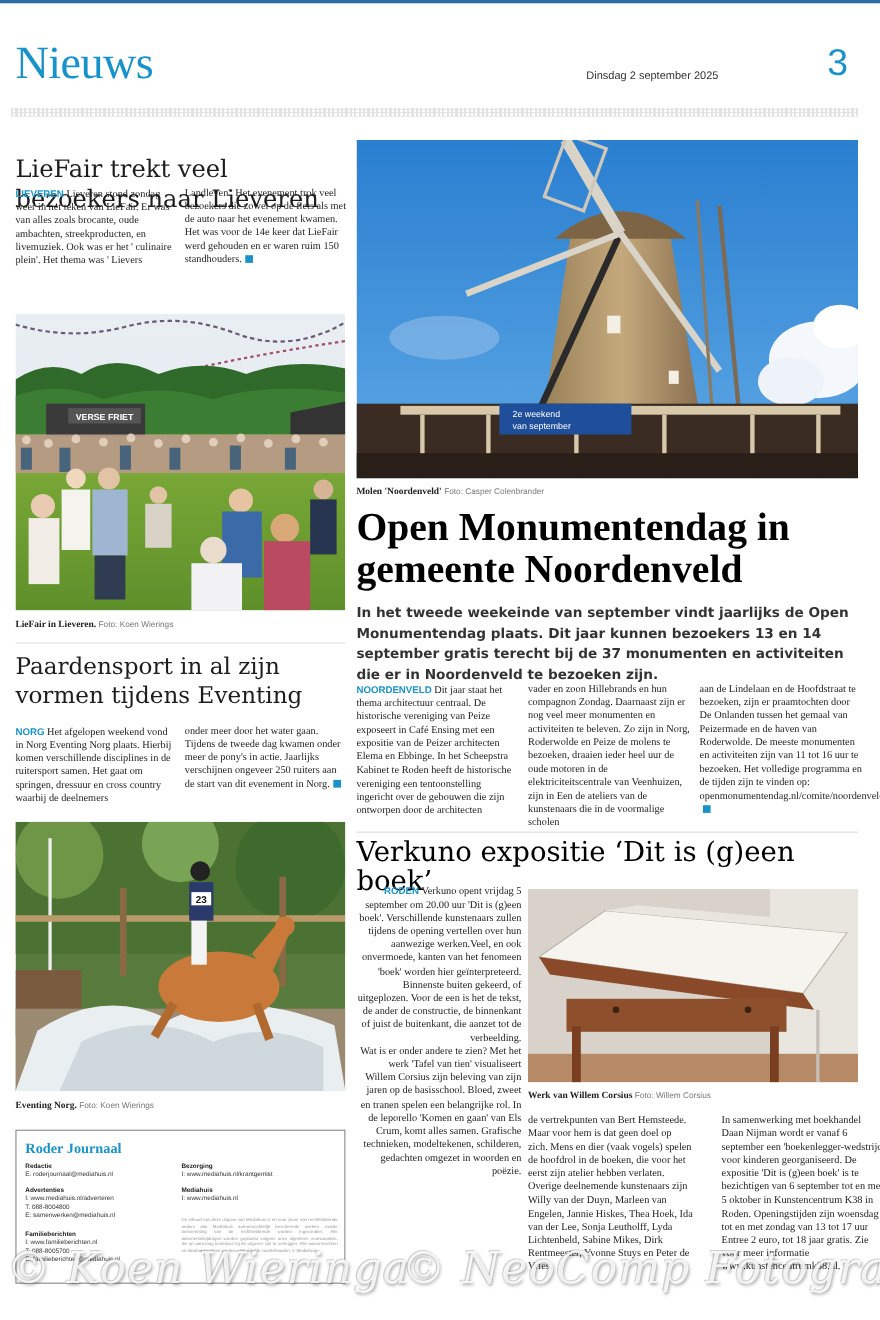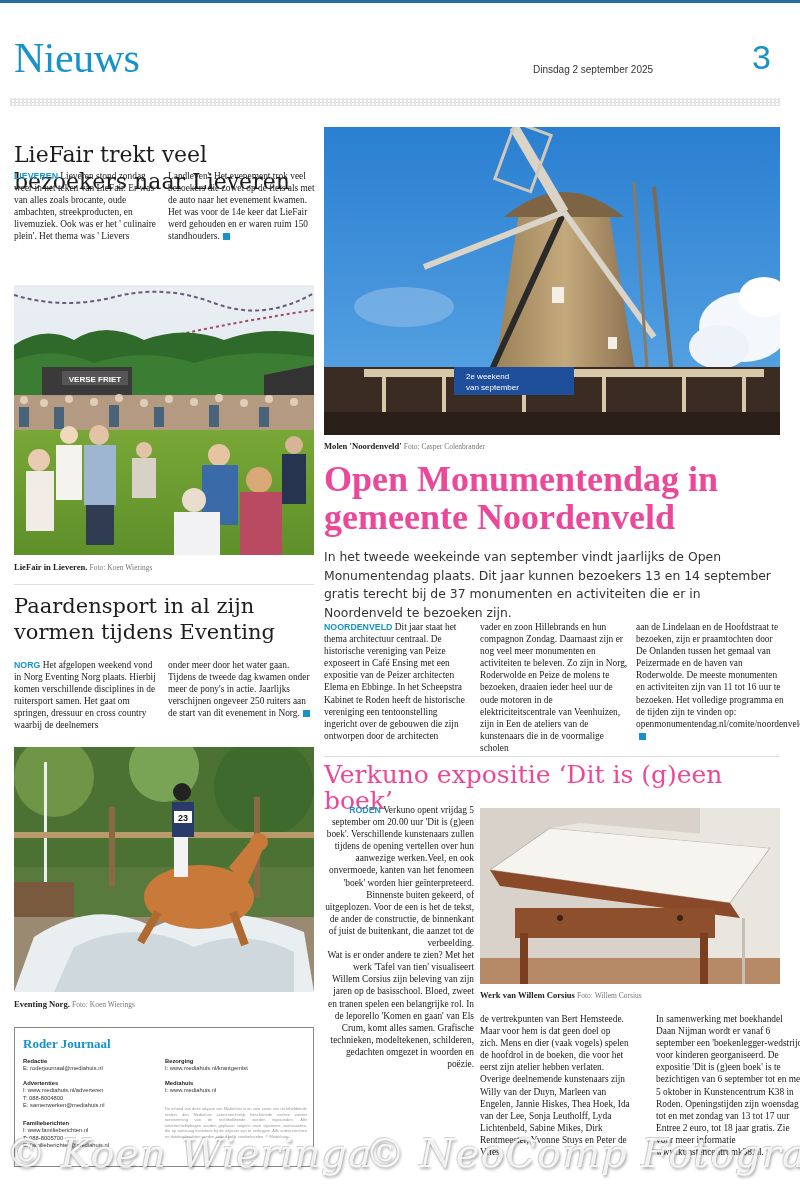--- a/index.html
+++ b/index.html
@@ -7,27 +7,27 @@
   body { position: relative; font-family: "DejaVu Serif", serif; color: #1a1a1a; }
   .topbar { position: absolute; left: 0; top: 0; width: 800px; height: 3px; background: #2c6da0; }
   .masthead-title { position: absolute; left: 14px; top: 34px; font-family: "Liberation Serif", serif; font-size: 42px; color: #1793c9; letter-spacing: -0.5px; }
   .masthead-date { position: absolute; left: 533px; top: 64px; font-family: "Liberation Sans", sans-serif; font-size: 10px; color: #333; }
   .masthead-page { position: absolute; left: 752px; top: 38px; font-family: "Liberation Sans", sans-serif; font-size: 34px; color: #1793c9; font-weight: normal; }
   .dotted-rule { position: absolute; left: 10px; top: 98px; width: 770px; height: 8px;
     background-image: repeating-linear-gradient(90deg, #ddd 0 2px, transparent 2px 4px), repeating-linear-gradient(0deg, #ddd 0 1px, transparent 1px 3px); opacity: .8; }
   .hline { position: absolute; height: 1px; background: #ddd; }
 
   .headline { position: absolute; font-family: "DejaVu Serif", serif; color: #1d1d1d; font-weight: normal; line-height: 1.22; }
-  .headline.big { font-family: "Liberation Serif", serif; font-weight: bold; color: #ec4899; line-height: 1.05; }
+  .headline.big { font-family: "Liberation Serif", serif; font-weight: bold; color: #000000; line-height: 1.05; }
   .col { position: absolute; font-family: "Liberation Serif", serif; font-size: 9.4px; line-height: 12.1px; color: #222; text-align: left; }
   .kicker { font-family: "Liberation Sans", sans-serif; font-weight: bold; color: #1793c9; font-size: 8.8px; }
   .endmark { display: inline-block; width: 7px; height: 7px; background: #1793c9; margin-left: 3px; vertical-align: -1px; }
   .caption { position: absolute; font-family: "Liberation Serif", serif; font-size: 8.6px; color: #222; }
   .caption b { font-weight: bold; }
-  .caption .credit { font-family: Liberation Serif, serif; color: #777; font-size: 7.5px; }
+  .caption .credit { font-family: Liberation Sans, sans-serif; color: #777; font-size: 7.5px; }
   .intro { position: absolute; font-family: "DejaVu Sans", sans-serif; font-size: 12.4px; line-height: 18.5px; color: #333; }
 
   .photo { position: absolute; overflow: hidden; }
   .colofon { position: absolute; left: 14px; top: 1027px; width: 300px; height: 140px; border: 1px solid #888; background: #fff; }
   .colofon .brand { position: absolute; left: 8px; top: 8px; font-family: "Liberation Serif", serif; font-weight: bold; font-size: 13px; color: #1793c9; }
   .colofon .sect { position: absolute; font-family: "Liberation Sans", sans-serif; font-size: 5.8px; line-height: 7.4px; color: #333; }
   .colofon .sect .h { font-weight: bold; color: #222; }
   .colofon .fine { position: absolute; left: 163px; top: 78px; width: 132px; font-family: "Liberation Sans", sans-serif; font-size: 4px; line-height: 5.5px; color: #999; text-align: justify; }
 
   .watermark { position: absolute; font-family: "DejaVu Serif", serif; font-style: italic; font-size: 40px; color: rgba(255,255,255,0.85); text-shadow: 1px 2px 3px rgba(0,0,0,0.35), -1px -1px 0 rgba(150,150,150,0.4); white-space: nowrap; letter-spacing: 1px; }
@@ -237,21 +237,21 @@
     <text x="142" y="263" font-family="Liberation Sans, sans-serif" font-size="8" fill="#fff">van september</text>
     <rect x="0" y="285" width="456" height="23" fill="#2a1f18"></rect>
   </svg>
 </div>
 <div class="caption" style="left:324px; top:441px;">
   <b>Molen 'Noordenveld'</b>
   <span class="credit">Foto: Casper Colenbrander</span>
 </div>
 
 <h1 class="headline big" style="left:324px; top:461px; width:460px; font-size:36px;">Open Monumentendag in gemeente Noordenveld</h1>
-<p class="intro" style="left:324px; top:548px; width:456px;">In het tweede weekeinde van september vindt jaarlijks de Open Monumentendag plaats. Dit jaar kunnen bezoekers 13 en 14 september gratis terecht bij de 37 monumenten en activiteiten die er in Noordenveld te bezoeken zijn.</p>
+<p class="intro" style="left:324px; top:548px; width:456px;font-weight:bold;">In het tweede weekeinde van september vindt jaarlijks de Open Monumentendag plaats. Dit jaar kunnen bezoekers 13 en 14 september gratis terecht bij de 37 monumenten en activiteiten die er in Noordenveld te bezoeken zijn.</p>
 
 <div class="col" style="left:324px; top:621px; width:148px;">
   <span class="kicker">NOORDENVELD</span>
   <span>Dit jaar staat het thema architectuur centraal. De historische vereniging van Peize exposeert in Café Ensing met een expositie van de Peizer architecten Elema en Ebbinge. In het Scheepstra Kabinet te Roden heeft de historische vereniging een tentoonstelling ingericht over de gebouwen die zijn ontworpen door de architecten</span>
 </div>
 <div class="col" style="left:480px; top:621px; width:150px;">
   <span>vader en zoon Hillebrands en hun compagnon Zondag. Daarnaast zijn er nog veel meer monumenten en activiteiten te beleven. Zo zijn in Norg, Roderwolde en Peize de molens te bezoeken, draaien ieder heel uur de oude motoren in de elektriciteitscentrale van Veenhuizen, zijn in Een de ateliers van de kunstenaars die in de voormalige scholen</span>
 </div>
 <div class="col" style="left:636px; top:621px; width:148px;">
   <span>aan de Lindelaan en de Hoofdstraat te bezoeken, zijn er praamtochten door De Onlanden tussen het gemaal van Peizermade en de haven van Roderwolde. De meeste monumenten en activiteiten zijn van 11 tot 16 uur te bezoeken. Het volledige programma en de tijden zijn te vinden op: openmonumentendag.nl/comite/noordenveld.</span><span class="endmark"></span>

